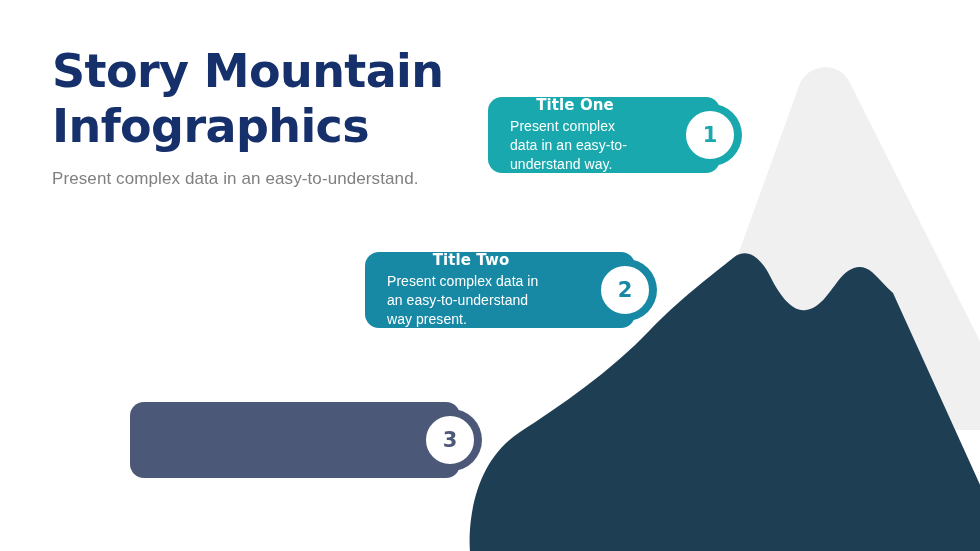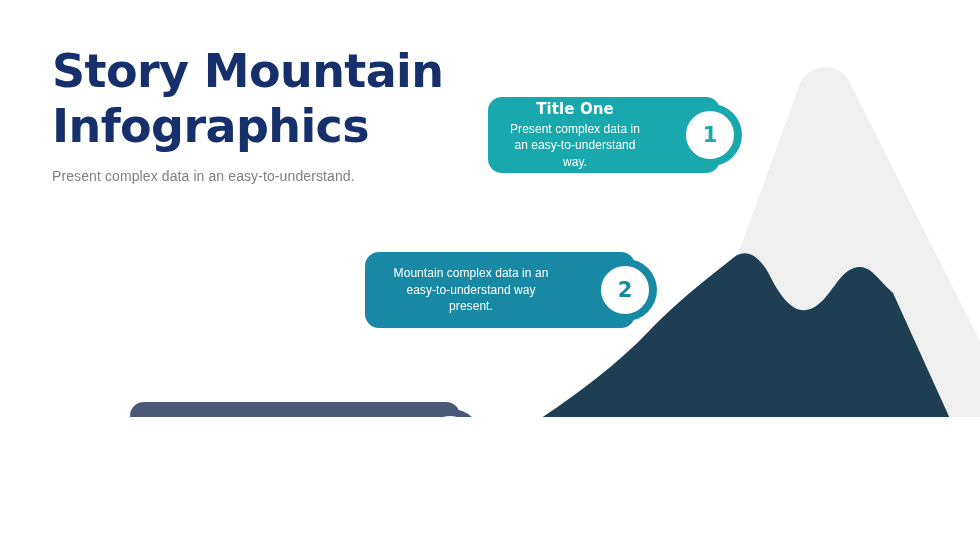--- a/index.html
+++ b/index.html
@@ -7,21 +7,21 @@
     margin: 0;
     padding: 0;
     background: #ffffff;
   }
   body {
     font-family: "Liberation Sans", sans-serif;
   }
   .slide {
     position: relative;
     width: 980px;
-    height: 417px;
+    height: 551px;
     background: #ffffff;
     overflow: hidden;
     text-decoration: underline;
   }
 
   
   .mountain-art {
     position: absolute;
     left: 0;
     top: 0;
@@ -42,21 +42,21 @@
     font-family: "DejaVu Sans", sans-serif;
     font-size: 46px;
     line-height: 1.19;
     font-weight: 700;
     letter-spacing: -0.6px;
     color: #16306b;
     white-space: pre-line;
   }
   .page-subtitle {
     margin: 14px 0 0 0;
-    font-size: 14px;
+    font-size: 17px;
     line-height: 1.4;
     font-weight: 400;
     color: #808080;
     letter-spacing: 0.1px;
   }
 
   
   .step-card {
     position: absolute;
     height: 76px;
@@ -70,22 +70,22 @@
   .step-card .card-title {
     text-align: center;
     font-family: "DejaVu Sans", sans-serif;
     font-size: 15px;
     font-weight: 700;
     color: #ffffff;
     letter-spacing: 0.1px;
     margin-bottom: 3px;
   }
   .step-card .card-body {
-    text-align: center;
-    font-size: 12px;
+    text-align: left;
+    font-size: 14px;
     line-height: 1.38;
     font-weight: 400;
     color: #ffffff;
     letter-spacing: 0.05px;
   }
 
   
   .card-tab {
     position: absolute;
     width: 62px;
@@ -166,21 +166,22 @@
     </div>
     <div class="card-title">Title One</div>
     <div class="card-body">Present complex data in an easy-to-understand way.</div>
   </div>
 
   <div class="step-card" id="card-2" style="background: rgb(23, 137, 165);">
     <div class="card-tab" style="background: rgb(23, 137, 165);"></div>
     <div class="step-badge" style="box-shadow: rgb(23, 137, 165) 0px 0px 0px 3px;">
       <span class="badge-num" style="color: rgb(23, 137, 165);">2</span>
     </div>
-    <div class="card-body">Mountain complex data in an easy-to-understand way present.</div>
+    <div class="card-title">Title Two</div>
+    <div class="card-body">Present complex data in an easy-to-understand way present.</div>
   </div>
 
   <div class="step-card" id="card-3" style="background: rgb(76, 88, 120);">
     <div class="card-tab" style="background: rgb(76, 88, 120);"></div>
     <div class="step-badge" style="box-shadow: rgb(76, 88, 120) 0px 0px 0px 3px;">
       <span class="badge-num" style="color: rgb(76, 88, 120);">3</span>
     </div>
   </div>
 
 </div>

